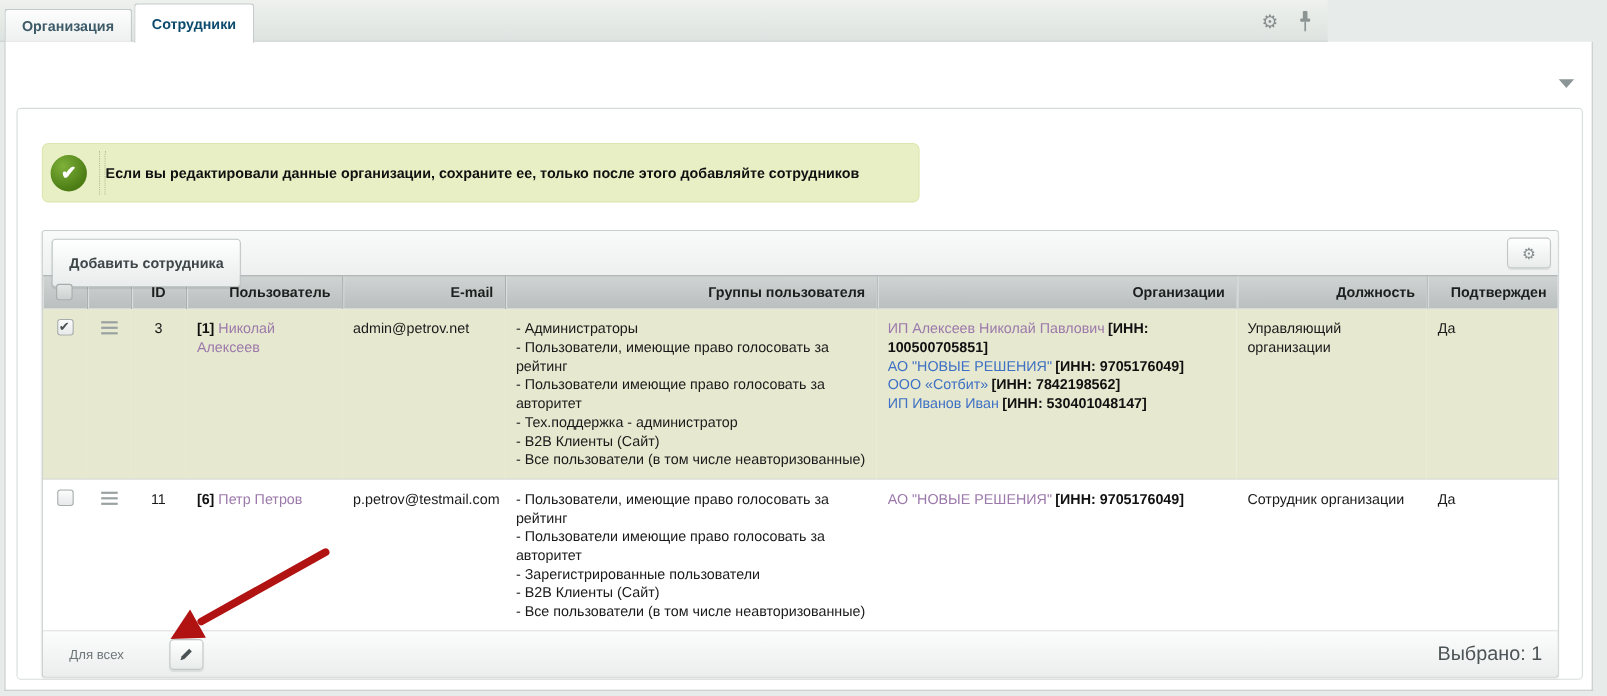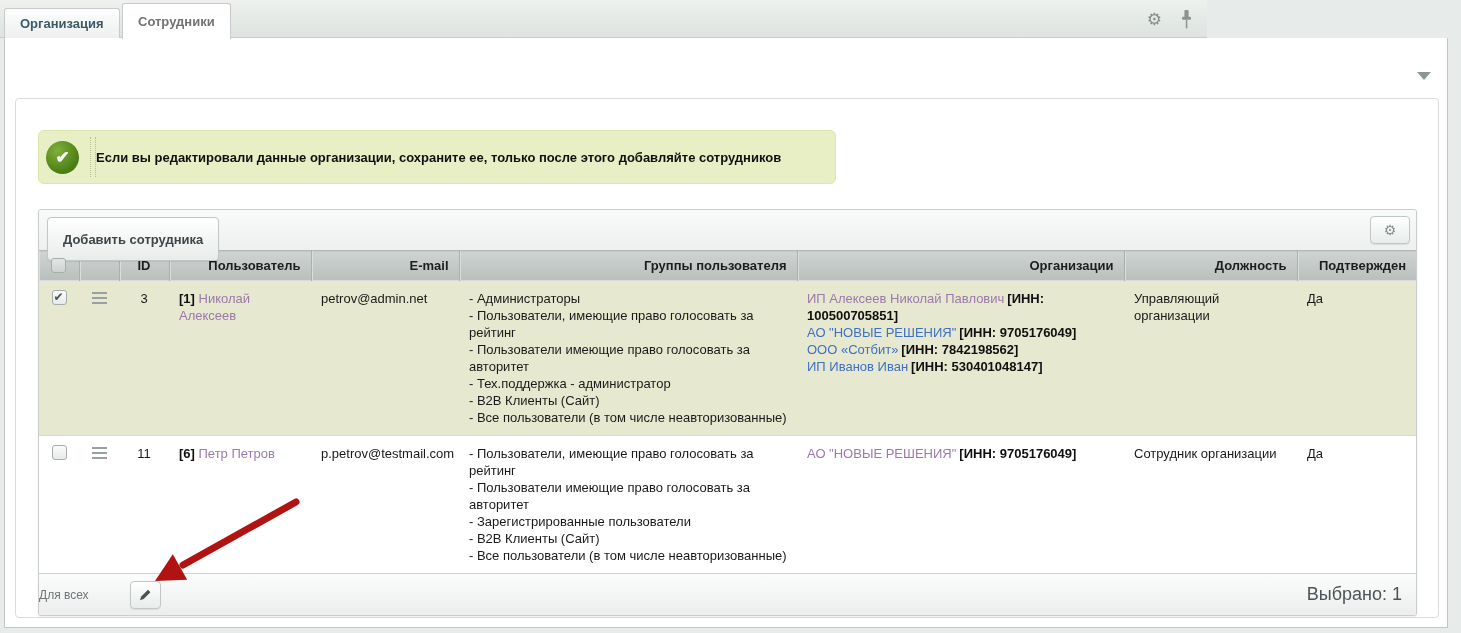--- a/index.html
+++ b/index.html
@@ -27,21 +27,21 @@
     border-radius:3px 3px 0 0;
     padding:0 15px; cursor:pointer;
   }
   .tab-inactive {
     left:4px; top:8px; height:30px;
     background:linear-gradient(#fdfefd,#edf0ef);
     color:#3d5a68;
   }
   .tab-active {
     left:122px; top:3px; height:36px;
-    background:#fff; color:#737373; z-index:3;
+    background:#fff; color:#0c4a6e; z-index:3;
   }
   .topbar-icons { position:absolute; right:14px; top:9px; display:flex; gap:18px; align-items:center; z-index:2; }
   .gear-glyph { font-size:17px; color:#868e8e; line-height:20px; cursor:pointer; }
   .pin-svg { cursor:pointer; }
 
   
   .panel {
     position:absolute; left:4px; top:38px; width:1444px; height:590px;
     background:#fff;
     border:1px solid #c2c8c7; border-top:none;
@@ -152,21 +152,21 @@
   a.link-visited { color:#9c79ab;margin-top:16px; }
   .org-line .inn { font-weight:bold; color:#101010; margin-left:3px; }
 
   
   .grid-footer {
     height:42px; display:flex; align-items:center;
     background:linear-gradient(#fbfcfc,#eceeee);
     border-top:1px solid #cdd2d1;
     border-radius:0 0 3px 3px;
   }
-  .for-all-label { font-size:12px; color:#6e7678; }
+  .for-all-label { margin-left:24px; font-size:12px; color:#6e7678; }
   .pencil-btn { margin-left:41px; width:31px; height:28px; }
   .selected-count { margin-left:auto; margin-right:14px; font-size:18px; color:#4c5456; }
 
   
   .arrow-overlay { position:absolute; left:0; top:0; width:1461px; height:633px; pointer-events:none; z-index:40; }
 </style>
 </head>
 <body>
 
 <div class="topbar">
@@ -245,21 +245,21 @@
                   <span></span>
                   <span></span>
                   <span></span>
                 </div>
             </td>
             <td class="center">3</td>
             <td>
               <span class="bold">[1]</span>
               <a class="link link-visited">Николай Алексеев</a>
             </td>
-            <td>petrov@admin.net</td>
+            <td>admin@petrov.net</td>
             <td>
               <div>- Администраторы</div>
               <div>- Пользователи, имеющие право голосовать за рейтинг</div>
               <div>- Пользователи имеющие право голосовать за авторитет</div>
               <div>- Тех.поддержка - администратор</div>
               <div>- B2B Клиенты (Сайт)</div>
               <div>- Все пользователи (в том числе неавторизованные)</div>
             </td>
             <td>
               <div class="org-line">

